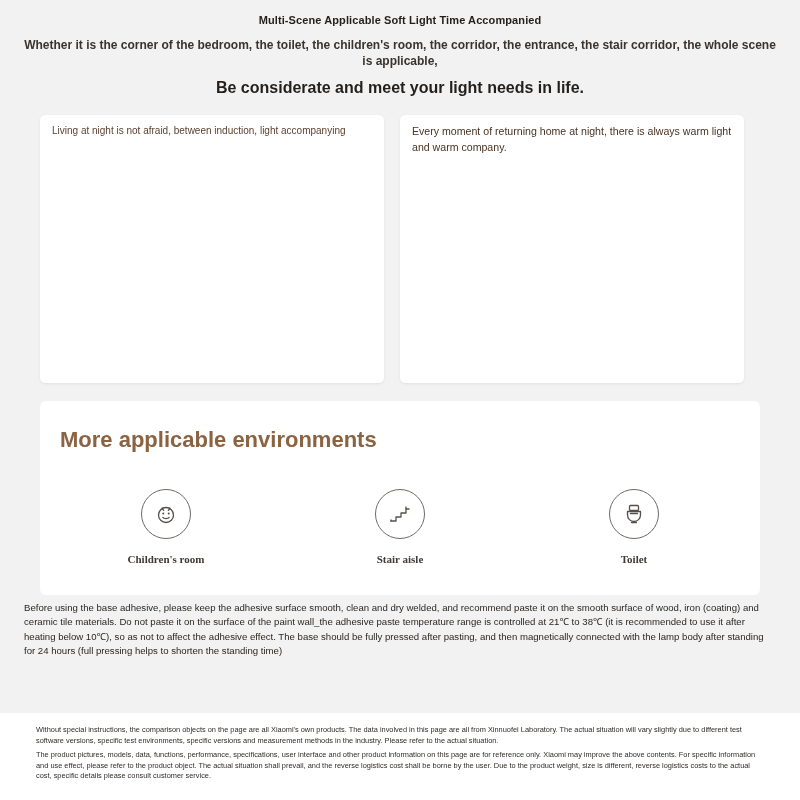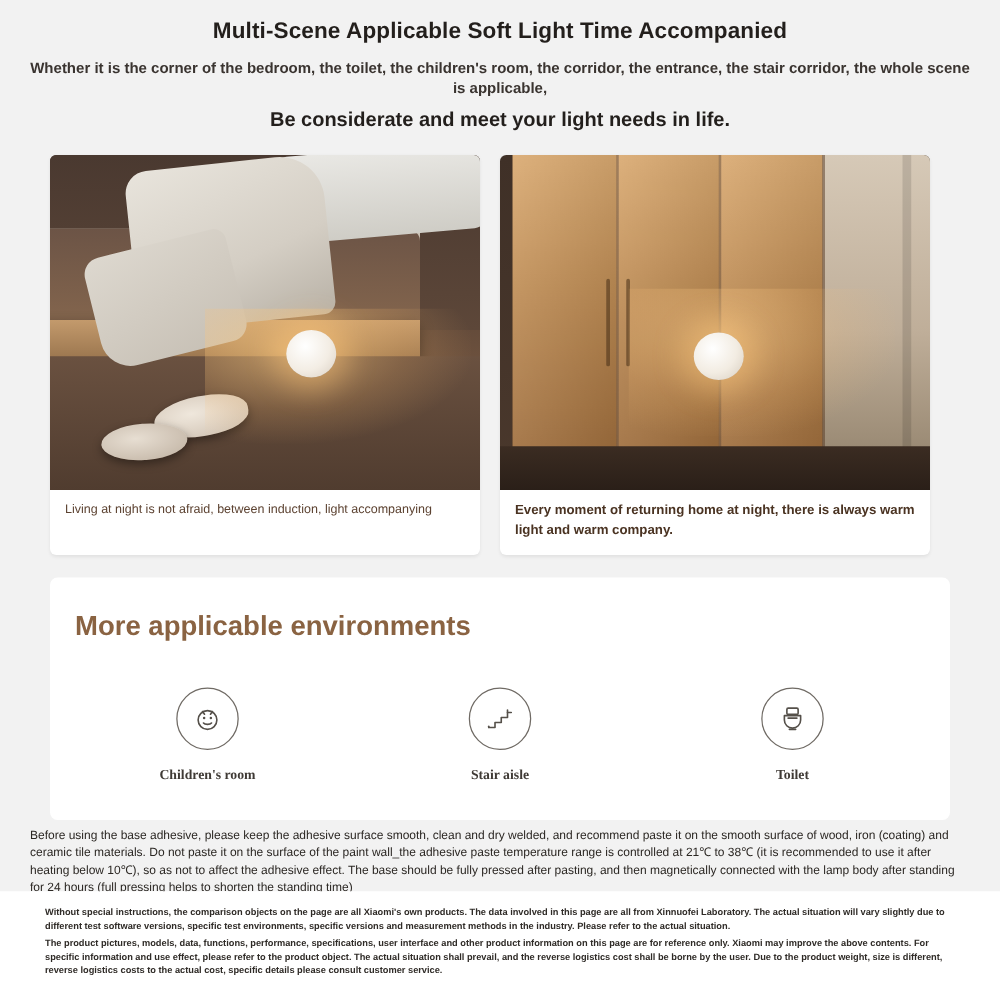--- a/index.html
+++ b/index.html
@@ -20,21 +20,21 @@
     height: 800px;
     box-sizing: border-box;
   }
 
   
   .header {
     padding: 14px 20px 0 20px;
     text-align: center;
   }
   .headline {
-    font-size: 18px;
+    font-size: 11px;
     font-weight: bold;
     letter-spacing: .1px;
     color: #231f1c;
     margin: 0 0 12px 0;
   }
   .subline-1 {
     font-size: 12px;
     font-weight: bold;
     color: #3a3430;
     margin: 0 0 10px 0;
@@ -54,35 +54,35 @@
     padding: 18px 40px 0 40px;
     box-sizing: border-box;
   }
   .card {
     width: 344px;
     background: #ffffff;
     border-radius: 5px;
     overflow: hidden;
     box-shadow: 0 1px 3px rgba(0,0,0,.07);
     display: flex;
-    flex-direction: column;
+    flex-direction: row;
   }
   .photo {
     position: relative;
     height: 268px;
     overflow: hidden;
   }
   .caption {
     padding: 9px 12px 12px 12px;
     font-size: 10px;
     line-height: 1.45;
     color: #5c4231;
   }
   .caption.bold {
-    font-weight: bold;
+    font-weight: normal;
     font-size: 10.6px;
     color: #4a3322;
   }
 
   
   .ph1 {
     background: linear-gradient(180deg, #4b3a31 0%, #5a4437 38%, #6b503d 60%, #7a5b43 100%);
   }
   .ph1 .wall {
     position: absolute; left:0; top:0; width:100%; height:52%;
@@ -247,21 +247,21 @@
     left: 0; right: 0; bottom: 0;
     background: #ffffff;
     padding: 12px 36px 14px 36px;
     box-sizing: border-box;
   }
   .footer p {
     margin: 0 0 4px 0;
     font-size: 7.4px;
     line-height: 1.42;
     color: #2f2b27;
-    font-weight: bold;
+    font-weight: normal;
   }
 </style>
 </head>
 <body>
 
 <div class="page">
 
   <div class="header">
     <h1 class="headline">Multi-Scene Applicable Soft Light Time Accompanied</h1>
     <p class="subline-1">Whether it is the corner of the bedroom, the toilet, the children's room, the corridor, the entrance, the stair corridor, the whole scene is applicable,</p>

